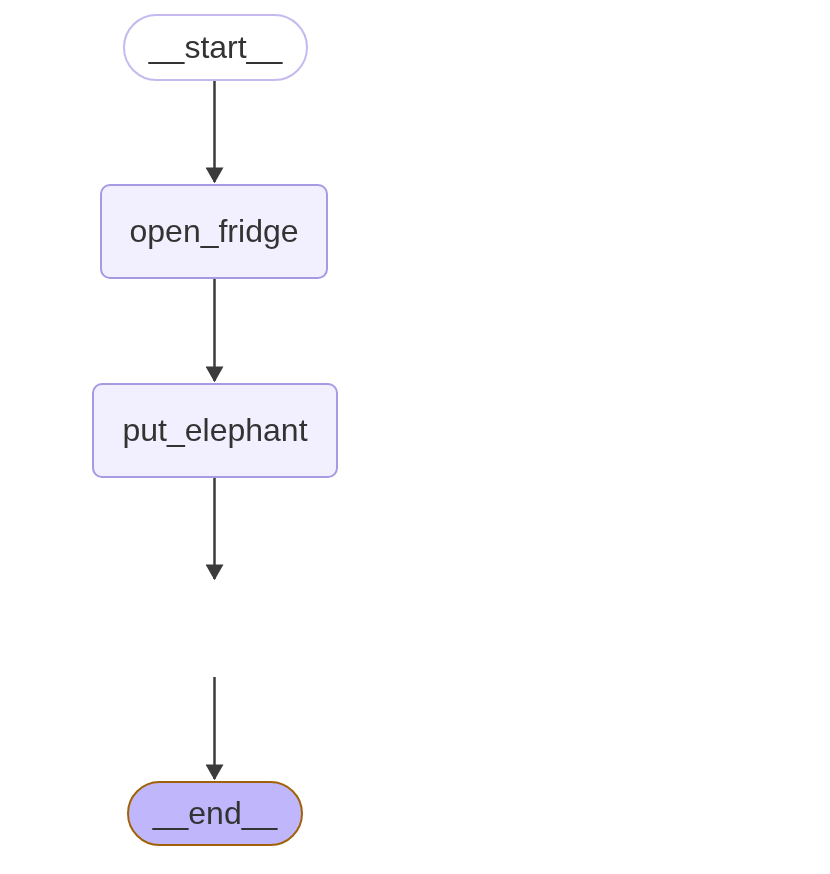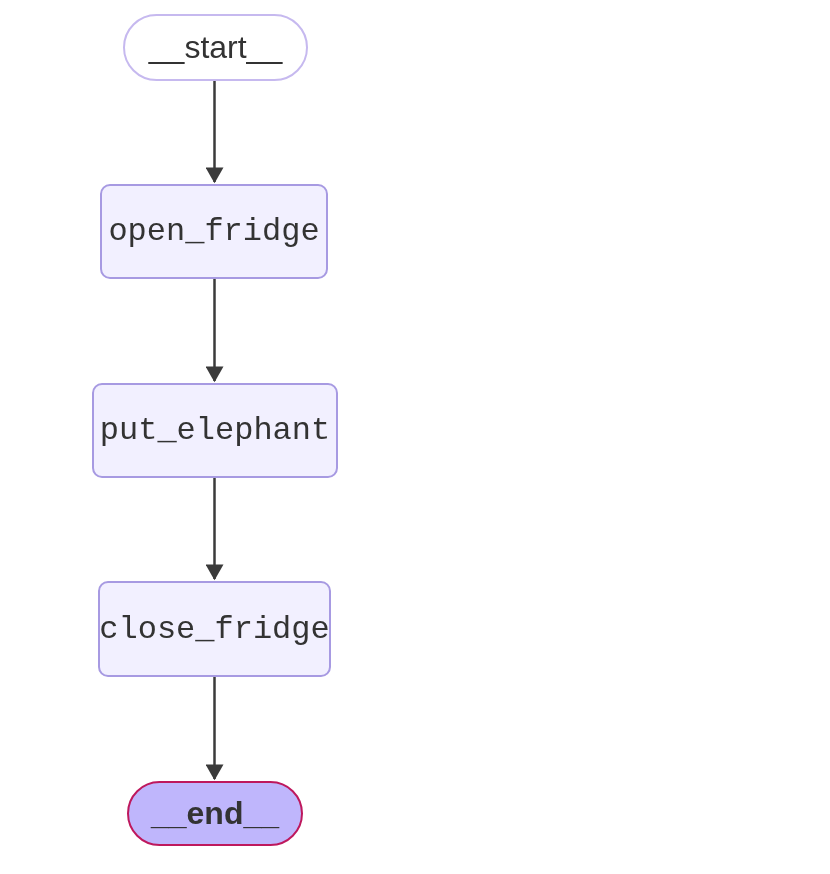--- a/index.html
+++ b/index.html
@@ -31,32 +31,30 @@
     align-items: center;
     justify-content: center;
     font-size: 32px;
     color: #333333;
     white-space: nowrap;
   }
   .node.task {
     background: #f2f0ff;
     border: 2px solid #a79ae2;
     border-radius: 10px;
-    font-family: Liberation Mono, monospace;
   }
   .node.pill-start {
     background: #ffffff;
     border: 2px solid #c6b9ef;
     border-radius: 34px;
   }
   .node.pill-end {
     background: #bfb6fc;
-    border: 2px solid #be185d;
+    border: 2px solid #a16207;
     border-radius: 33px;
-    font-weight: bold;
   }
   .node-start   { left: 123px; top: 14px;  width: 185px; height: 67px; }
   .node-open    { left: 100px; top: 184px; width: 228px; height: 95px; }
   .node-put     { left: 92px;  top: 383px; width: 246px; height: 95px; align-items: center; }
   .node-close   { left: 98px;  top: 581px; width: 233px; height: 96px; }
   .node-end     { left: 127px; top: 781px; width: 176px; height: 65px; }
   .edge-line {
     stroke: #3b3b3b;
     stroke-width: 2.5;
     fill: none;
@@ -84,21 +82,18 @@
   </div>
 
   <div class="node task node-open">
     <span>open_fridge</span>
   </div>
 
   <div class="node task node-put">
     <span>put_elephant</span>
   </div>
 
-  <div class="node task node-close">
-    <span>close_fridge</span>
-  </div>
 
   <div class="node pill-end node-end">
     <span>__end__</span>
   </div>
 
 </div>
 
 </body></html>

